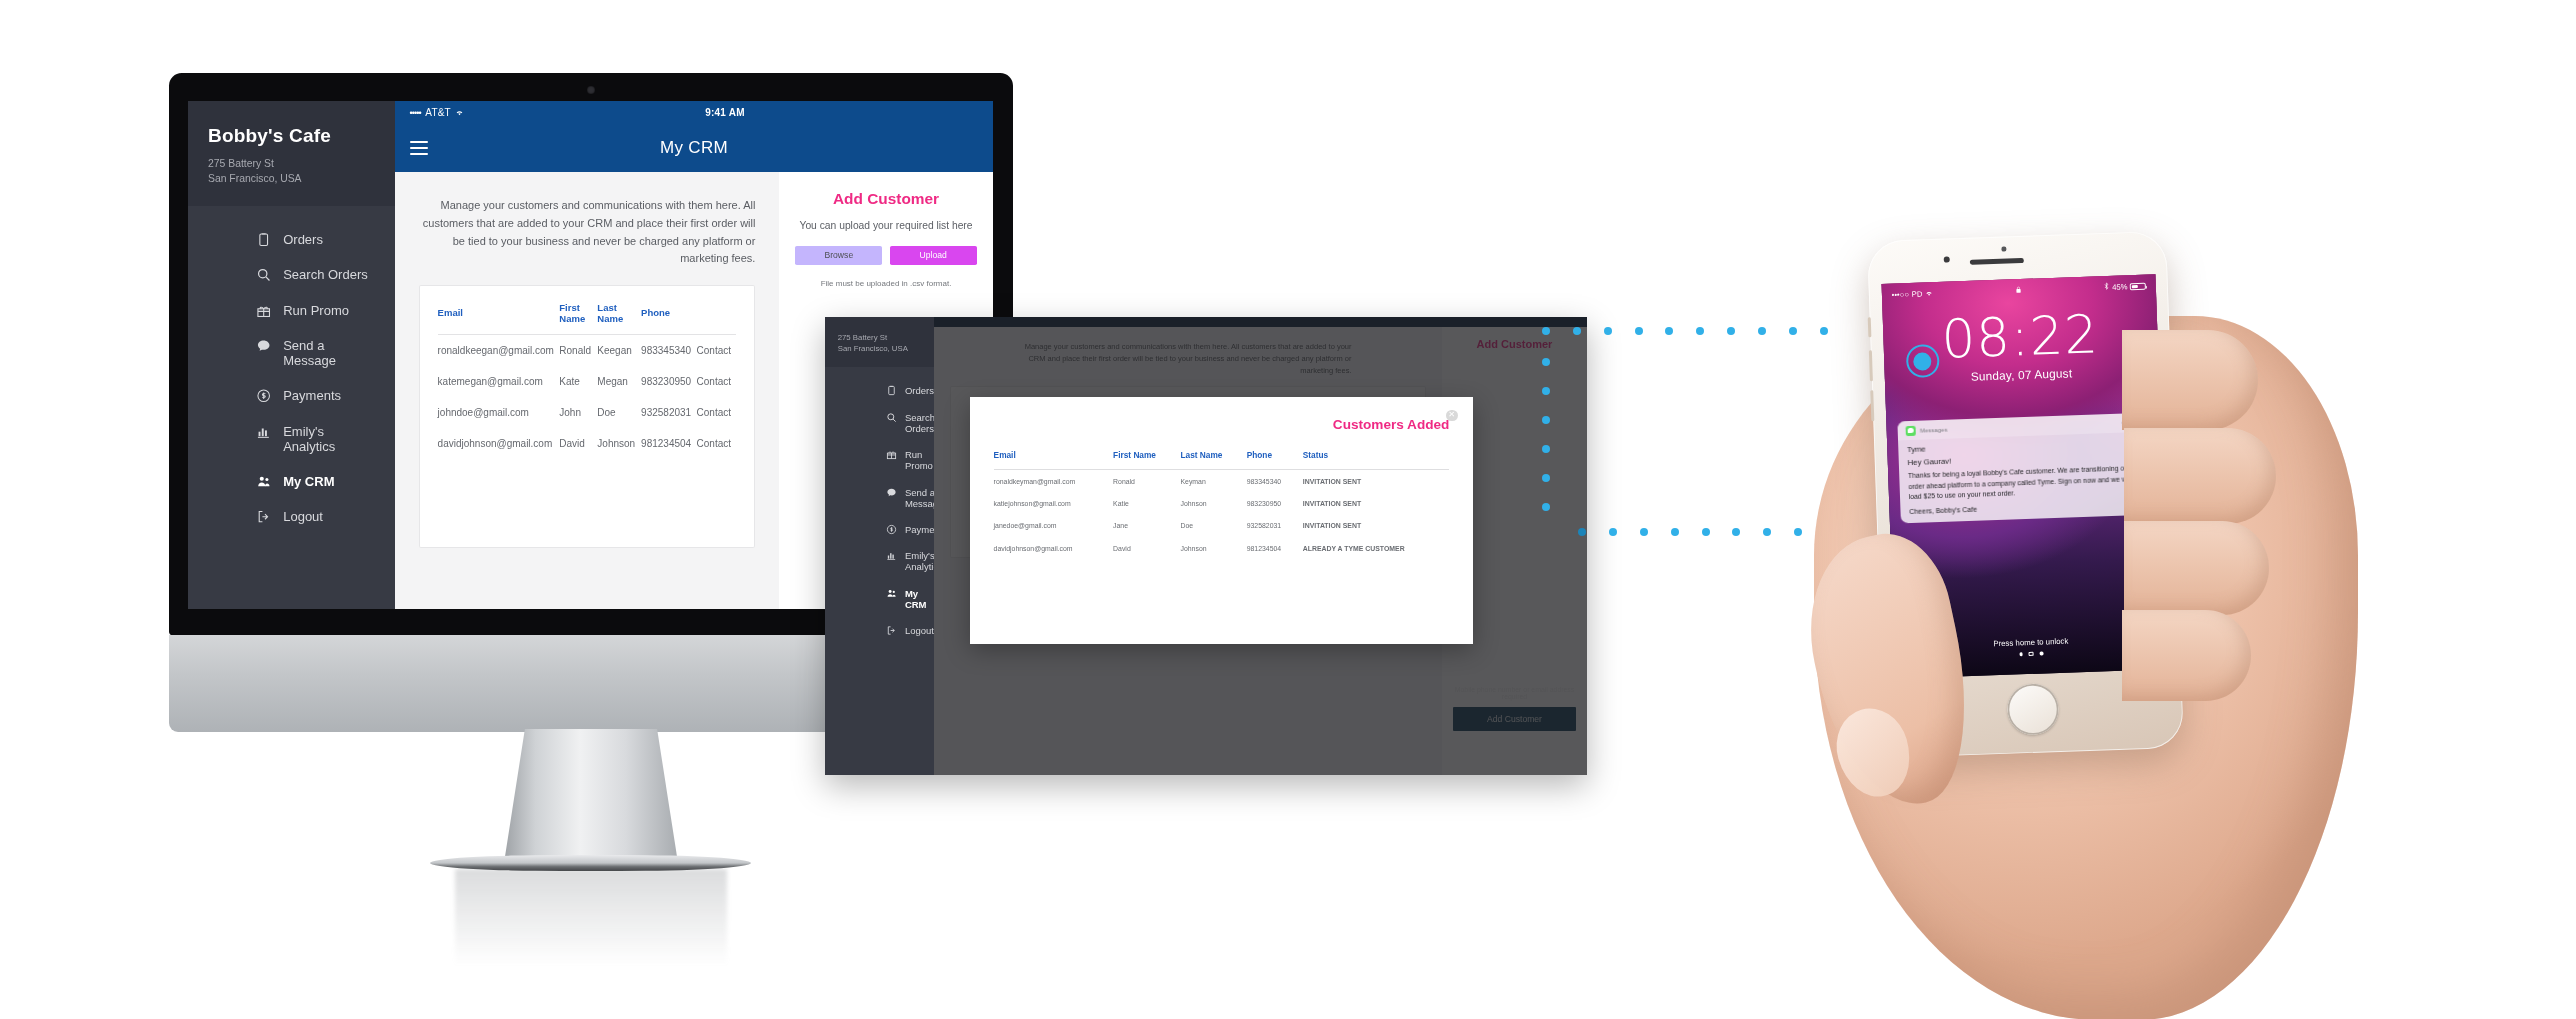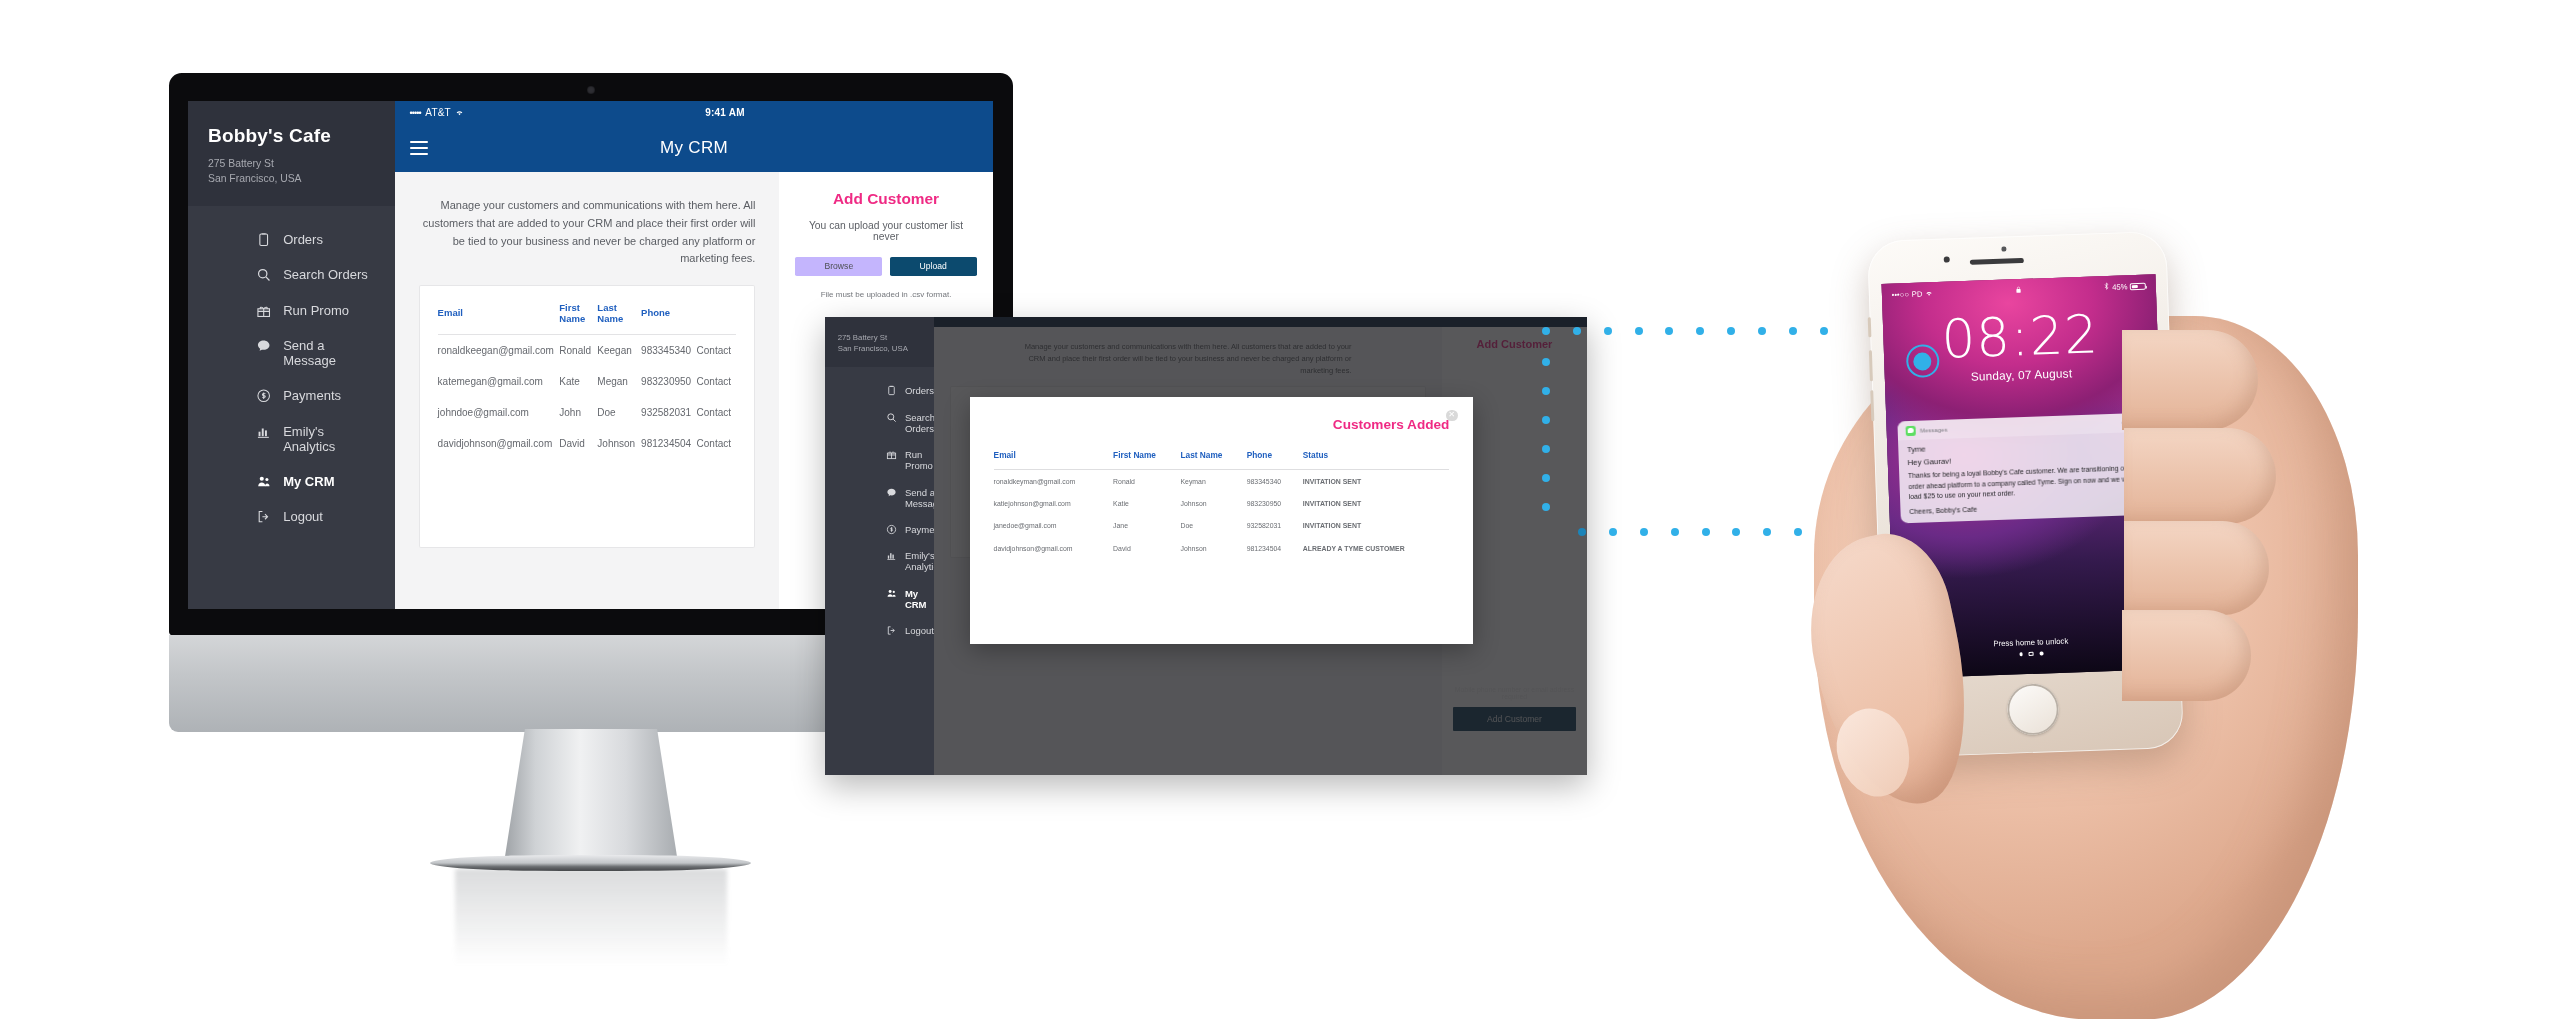--- a/index.html
+++ b/index.html
@@ -101,21 +101,21 @@
   }
   td.c-link { color: #ef2a84; font-size: 9px; text-align: right; }
 
   .add-pane { width: 214px; flex: 0 0 214px; background: #fff; padding: 18px 16.3px; }
   .add-title { color: #ef2a84; font-size: 15.4px; font-weight: bold; text-align: center; }
   .add-sub { color: #5d6066; font-size: 10.3px; text-align: center; margin-top: 12.7px; }
   .add-btns { display: flex; gap: 7.3px; margin-top: 14.5px; }
   .btn { border: 0; border-radius: 1.8px; height: 19px; font-size: 8.6px; cursor: pointer;
          font-family: inherit; display: flex; align-items: center; justify-content: center; }
   .btn-browse { flex: 1; background: #c4b5fd; color: #4e5054; }
-  .btn-upload { flex: 1; background: #0c4a6e; color: #fff; }
+  .btn-upload { flex: 1; background: #d946ef; color: #fff; }
   .add-note { color: #75787d; font-size: 8px; text-align: center; margin-top: 14.5px; }
 
   
   .win2 {
     position: absolute; left: 825px; top: 317px; width: 762px; height: 458px;
     background: #fff; box-shadow: 0 11px 31px rgba(0,0,0,.28);
   }
   .win2 .app-side { width: 109px; flex: 0 0 109px; }
   .win2 .side-head { padding: 14.5px 12.7px 12.7px 12.7px; }
   .win2 .side-addr { font-size: 7.8px; margin-top: 0; line-height: 1.45; }
@@ -433,21 +433,21 @@
                         <td>981234504</td>
                         <td class="c-link">Contact</td>
                       </tr>
                     </tbody>
                   </table>
                 </div>
               </section>
 
               <aside class="add-pane">
                 <div class="add-title">Add Customer</div>
-                <div class="add-sub">You can upload your customer list never</div>
+                <div class="add-sub">You can upload your required list here</div>
                 <div class="add-btns">
                   <button class="btn btn-browse">Browse</button>
                   <button class="btn btn-upload">Upload</button>
                 </div>
                 <div class="add-note">File must be uploaded in .csv format.</div>
               </aside>
             </div>
           </div>
         </div>
 

